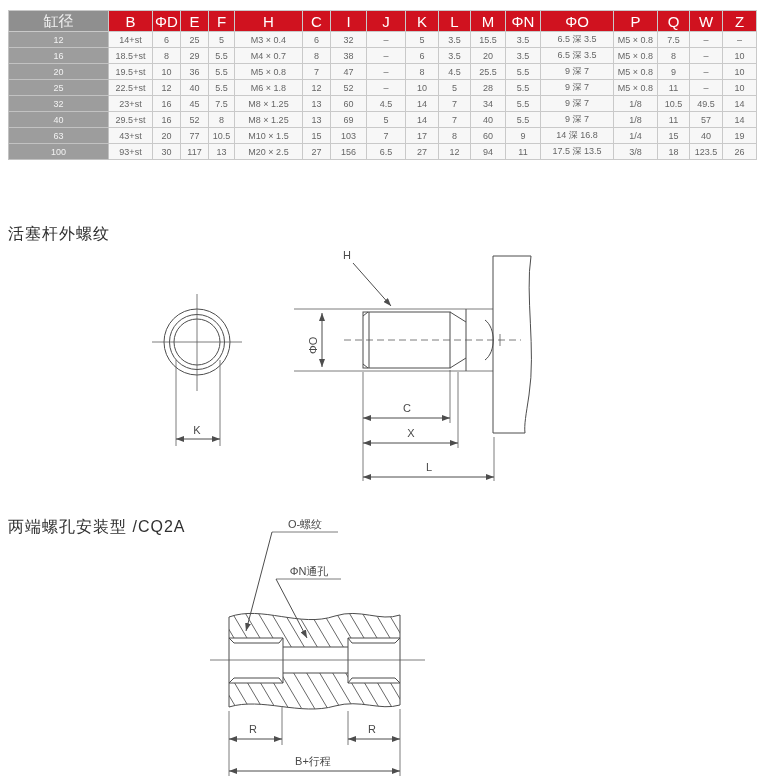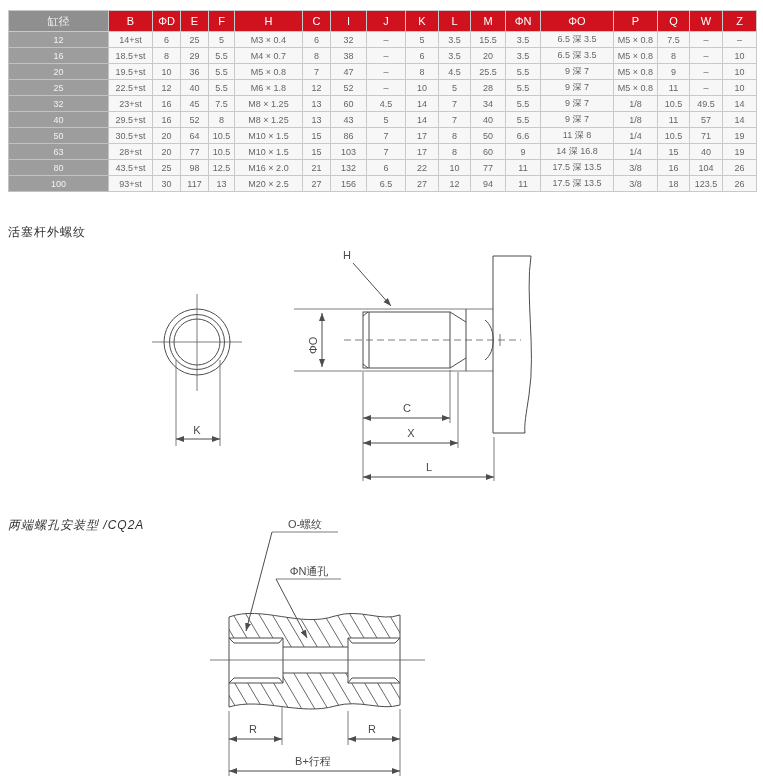--- a/index.html
+++ b/index.html
@@ -4,28 +4,28 @@
 <style>
   html,body{margin:0;padding:0;}
   body{
     width:763px;height:781px;position:relative;background:#ffffff;
     font-family:"Liberation Sans","DejaVu Sans",sans-serif;overflow:hidden;
   }
   
   .table-wrap{position:absolute;left:8px;top:10px;}
   table{border-collapse:collapse;table-layout:fixed;width:748px;}
   th,td{border:1px solid #c9c9c9;text-align:center;overflow:hidden;white-space:nowrap;padding:0 1px;}
-  thead th{background:#d0121f;color:#ffffff;font-weight:normal;font-size:11px;height:20px;}
+  thead th{background:#d0121f;color:#ffffff;font-weight:normal;font-size:15px;height:20px;}
   thead th.c0{background:#8f8f8f;color:#f0f0f0;}
   td{background:#f7f7f7;color:#666666;font-size:9px;height:15px;}
   td.c0{background:#9d9d9d;color:#f2f2f2;border-color:#c2c2c2;}
   
-  .sec-title{position:absolute;left:8px;color:#303030;font-size:12px;letter-spacing:1px;}
+  .sec-title{position:absolute;left:8px;color:#303030;font-size:16px;letter-spacing:1px;}
   .t1{top:224px;}
-  .t2{top:517px;font-style:italic;}
+  .t2{top:517px;}
   
   .diag{position:absolute;left:0;}
   .diag .dl{stroke:#4d4d4d;stroke-width:1;fill:none;}
   .diag .thin{stroke:#5a5a5a;stroke-width:0.8;fill:none;}
   .diag text{fill:#4a4a4a;font-size:11px;font-family:"Liberation Sans","DejaVu Sans",sans-serif;}
 </style>
 </head>
 <body>
 
 <div class="table-wrap">
@@ -174,91 +174,51 @@
           <td>14</td>
         </tr>
         <tr>
           <td class="c0">40</td>
           <td>29.5+st</td>
           <td>16</td>
           <td>52</td>
           <td>8</td>
           <td>M8 × 1.25</td>
           <td>13</td>
-          <td>43</td>
+          <td>69</td>
           <td>5</td>
           <td>14</td>
           <td>7</td>
           <td>40</td>
           <td>5.5</td>
           <td>9 深 7</td>
           <td>1/8</td>
           <td>11</td>
           <td>57</td>
           <td>14</td>
         </tr>
         <tr>
-          <td class="c0">50</td>
-          <td>30.5+st</td>
-          <td>20</td>
-          <td>64</td>
-          <td>10.5</td>
-          <td>M10 × 1.5</td>
-          <td>15</td>
-          <td>86</td>
-          <td>7</td>
-          <td>17</td>
-          <td>8</td>
-          <td>50</td>
-          <td>6.6</td>
-          <td>11 深 8</td>
-          <td>1/4</td>
-          <td>10.5</td>
-          <td>71</td>
-          <td>19</td>
-        </tr>
-        <tr>
           <td class="c0">63</td>
-          <td>28+st</td>
+          <td>43+st</td>
           <td>20</td>
           <td>77</td>
           <td>10.5</td>
           <td>M10 × 1.5</td>
           <td>15</td>
           <td>103</td>
           <td>7</td>
           <td>17</td>
           <td>8</td>
           <td>60</td>
           <td>9</td>
           <td>14 深 16.8</td>
           <td>1/4</td>
           <td>15</td>
           <td>40</td>
           <td>19</td>
-        </tr>
-        <tr>
-          <td class="c0">80</td>
-          <td>43.5+st</td>
-          <td>25</td>
-          <td>98</td>
-          <td>12.5</td>
-          <td>M16 × 2.0</td>
-          <td>21</td>
-          <td>132</td>
-          <td>6</td>
-          <td>22</td>
-          <td>10</td>
-          <td>77</td>
-          <td>11</td>
-          <td>17.5 深 13.5</td>
-          <td>3/8</td>
-          <td>16</td>
-          <td>104</td>
-          <td>26</td>
         </tr>
         <tr>
           <td class="c0">100</td>
           <td>93+st</td>
           <td>30</td>
           <td>117</td>
           <td>13</td>
           <td>M20 × 2.5</td>
           <td>27</td>
           <td>156</td>

